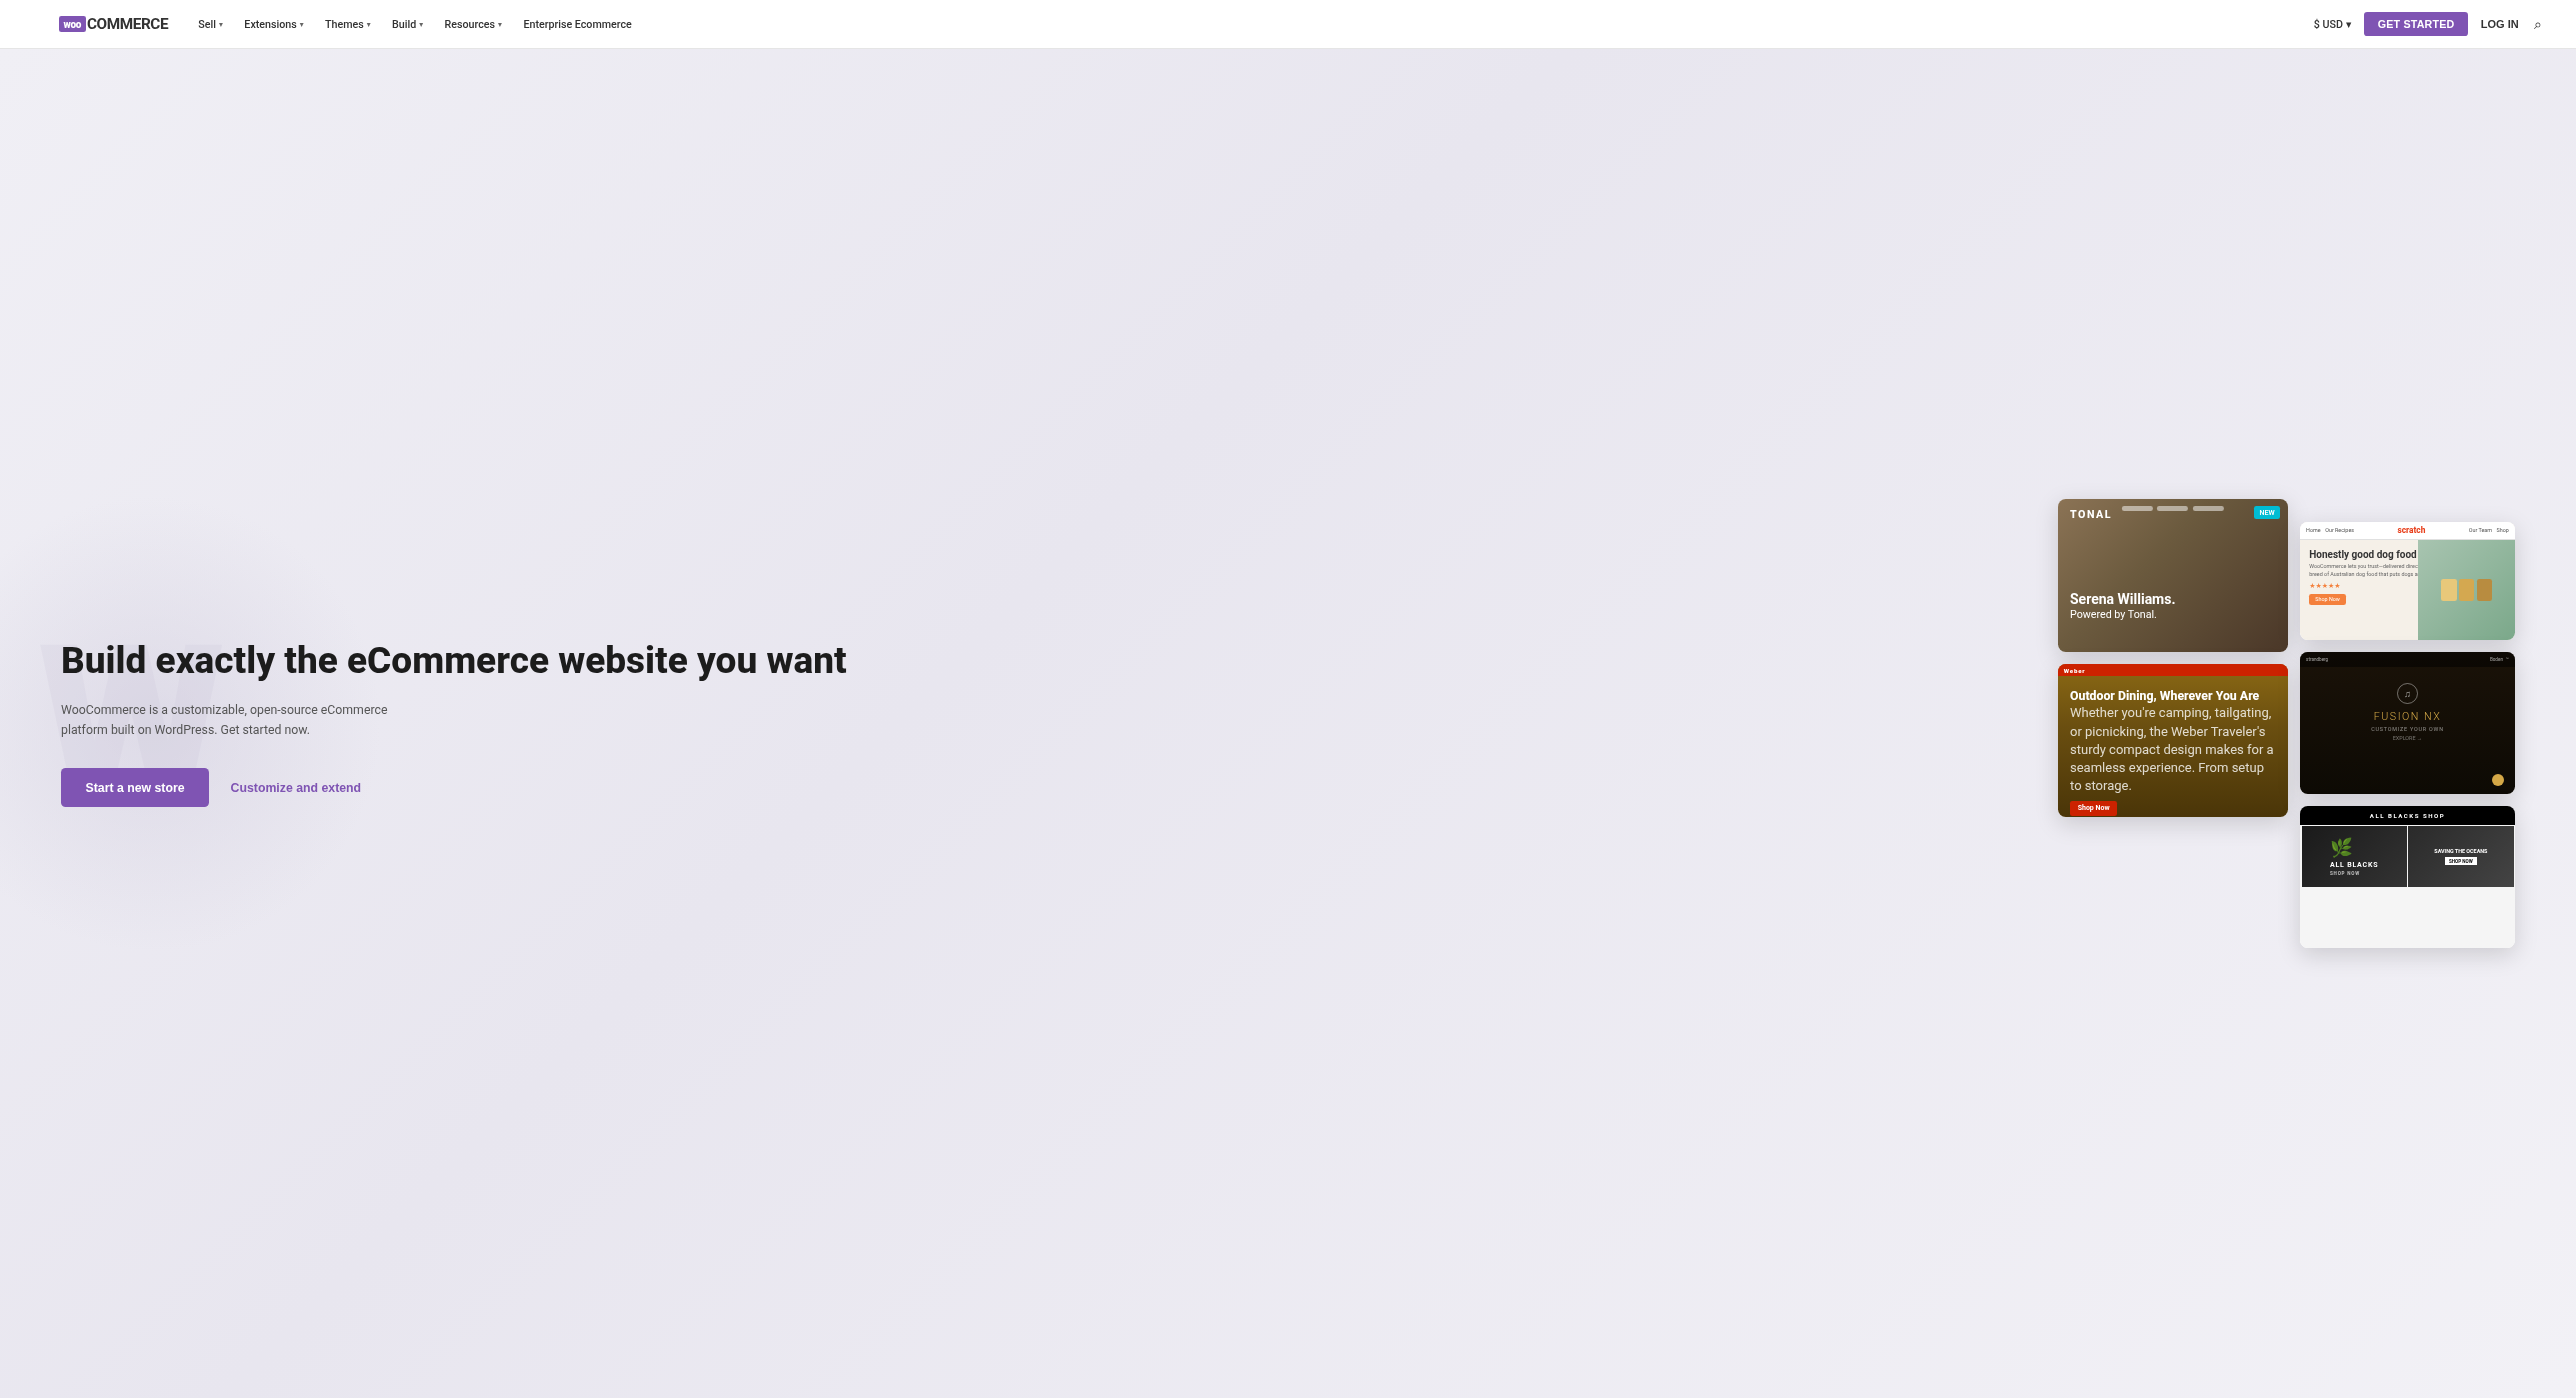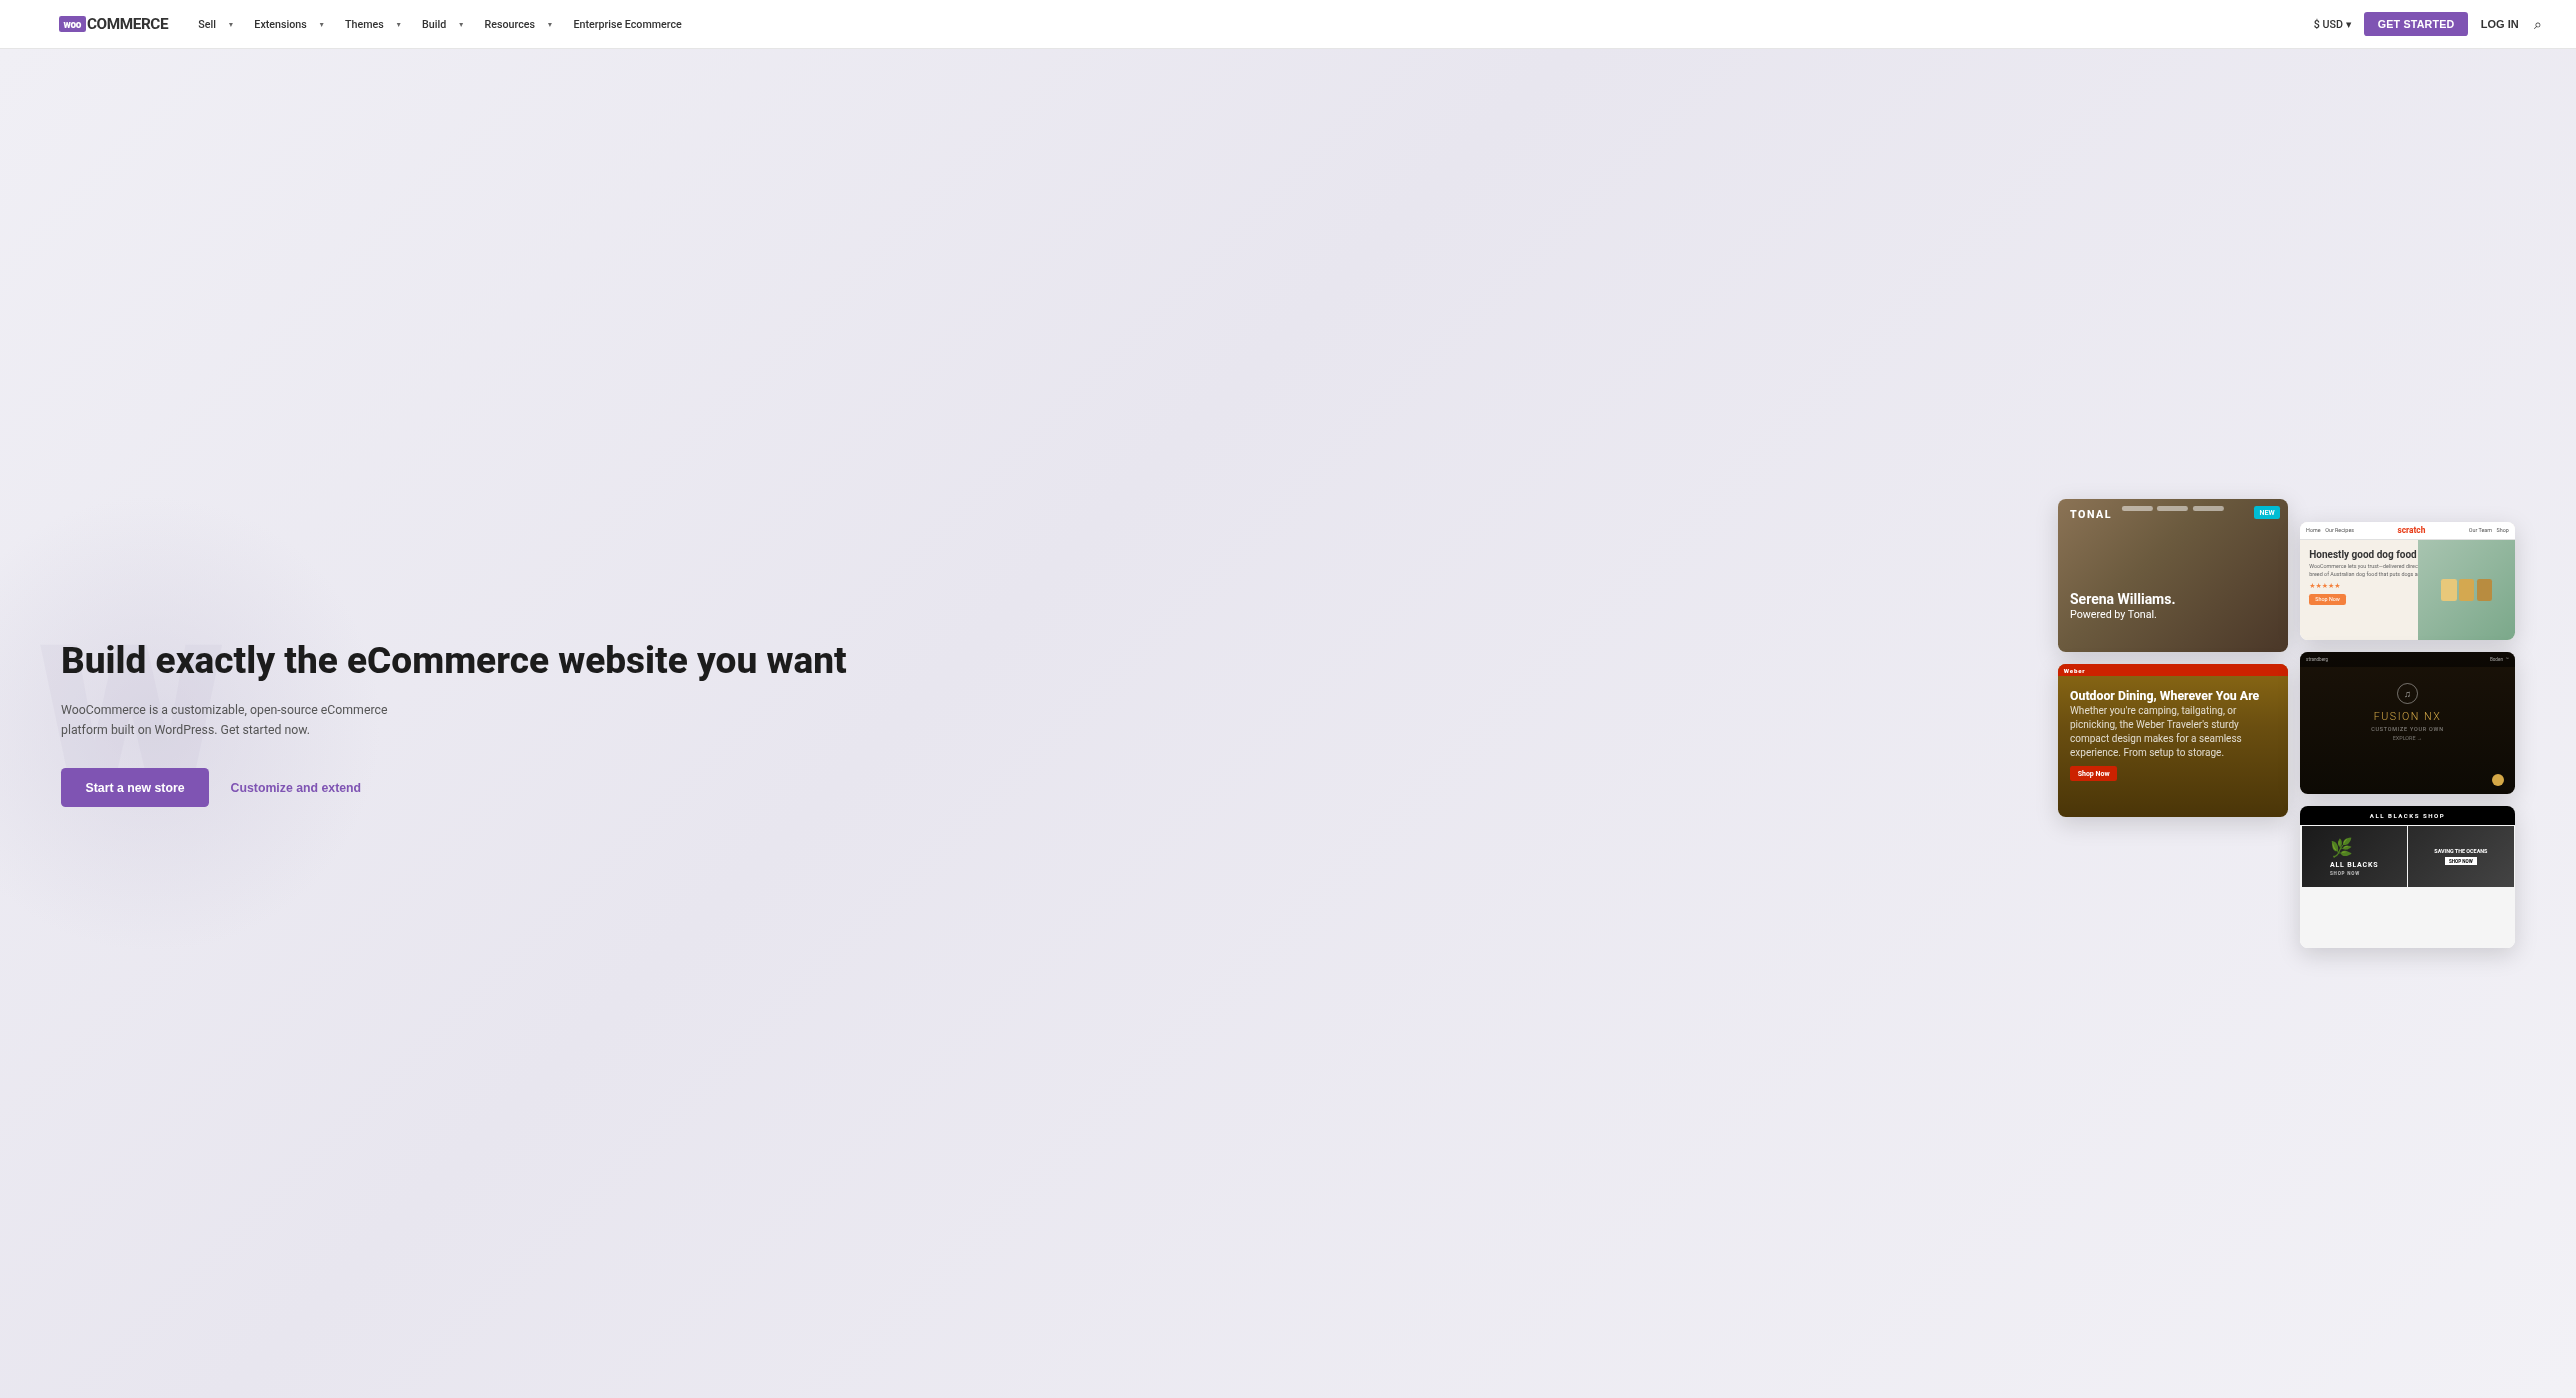--- a/index.html
+++ b/index.html
@@ -47,21 +47,21 @@
     }
     .nav-links {
       display: flex;
       align-items: center;
       gap: 3.1px;
       flex: 1;
     }
     .nav-item {
       display: flex;
       align-items: center;
-      gap: 13px;
+      gap: 3px;
       padding: 6.1px 9.2px;
       font-size: 10.7px;
       color: #333;
       cursor: pointer;
       border-radius: 3.1px;
       font-weight: 500;
       white-space: nowrap;
     }
     .nav-item .chevron {
       font-size: 7.7px;
@@ -314,21 +314,21 @@
       color: #fff;
       font-size: 6.1px;
       font-weight: 900;
       letter-spacing: 0.8px;
     }
     .sc-weber-content {
       padding: 12.3px;
       color: #fff;
     }
     .sc-weber-title { font-size: 12.3px; font-weight: 800; line-height: 1.2; margin-bottom: 1px; }
-    .sc-weber-desc { font-size: 10px; color: rgba(255,255,255,0.8); line-height: 1.4; }
+    .sc-weber-desc { font-size: 13px; color: rgba(255,255,255,0.8); line-height: 1.4; }
     .sc-weber-btn {
       display: inline-block;
       background: #cc2200;
       color: #fff;
       font-size: 7px;
       font-weight: 700;
       padding: 3.1px 7.7px;
       border-radius: 2.3px;
       margin-top: 6.1px;
     }

